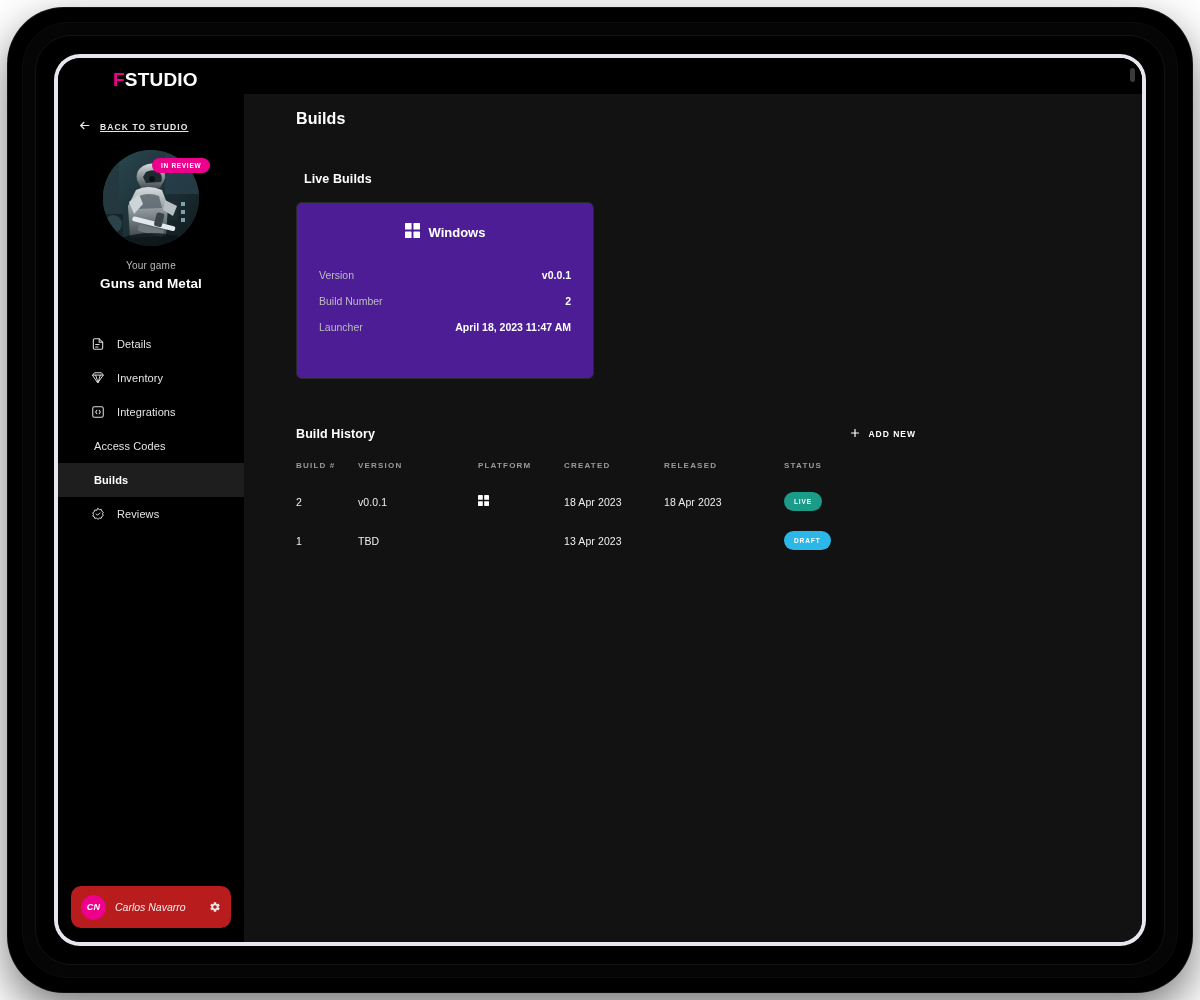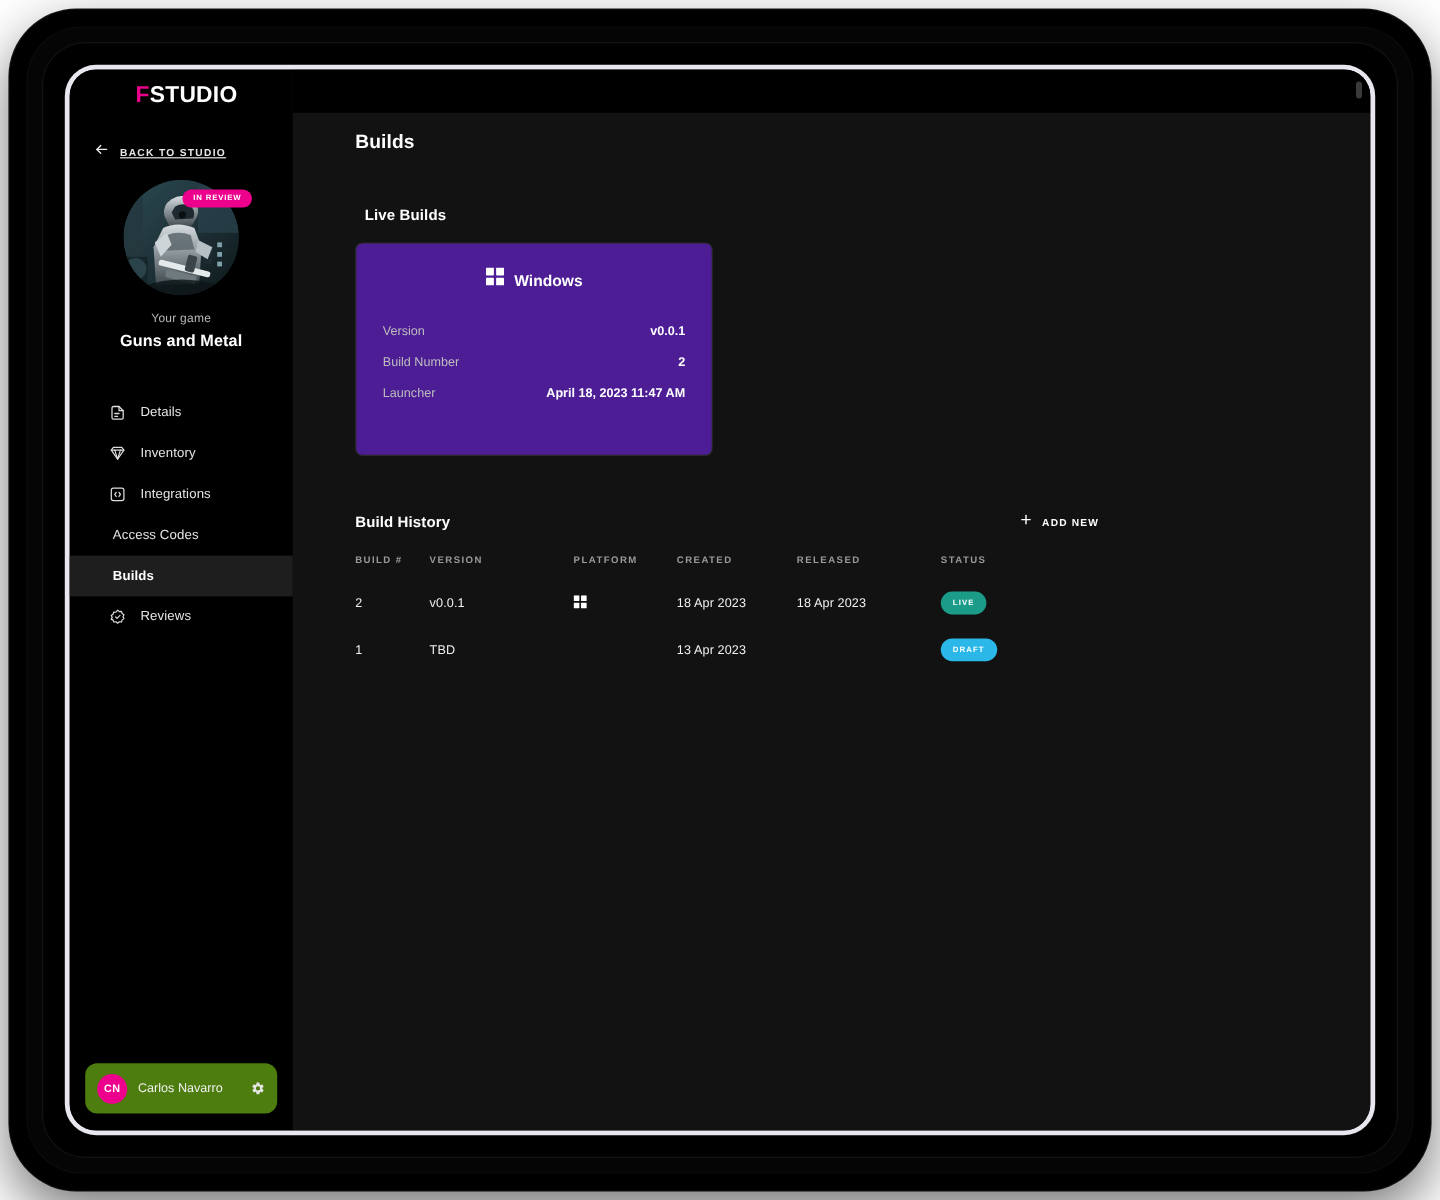--- a/index.html
+++ b/index.html
@@ -179,27 +179,28 @@
     justify-content: center;
     color: #dcdcdc;
   }
 
   .user-card {
     position: absolute;
     left: 13px;
     bottom: 14px;
     width: 160px;
     height: 42px;
-    background: #4d7c0f;
+    background: #b91c1c;
     border-radius: 10px;
     display: flex;
     align-items: center;
     padding: 0 10px;
     gap: 9px;
     cursor: pointer;
+    font-style: italic;
   }
   .user-avatar {
     width: 25px;
     height: 25px;
     border-radius: 50%;
     background: #ec008c;
     color: #ffffff;
     font-size: 9px;
     font-weight: 700;
     display: flex;

